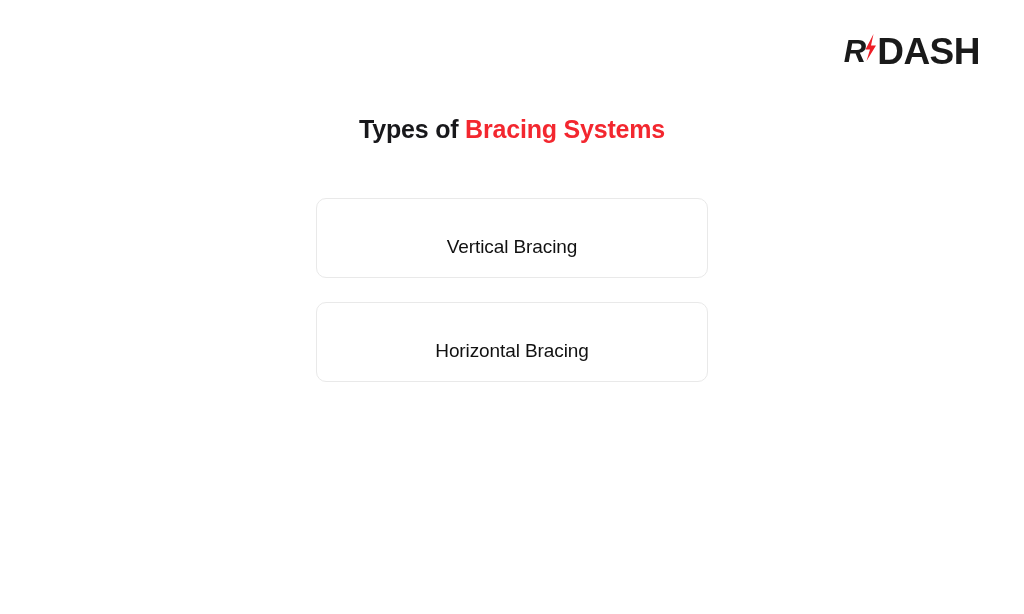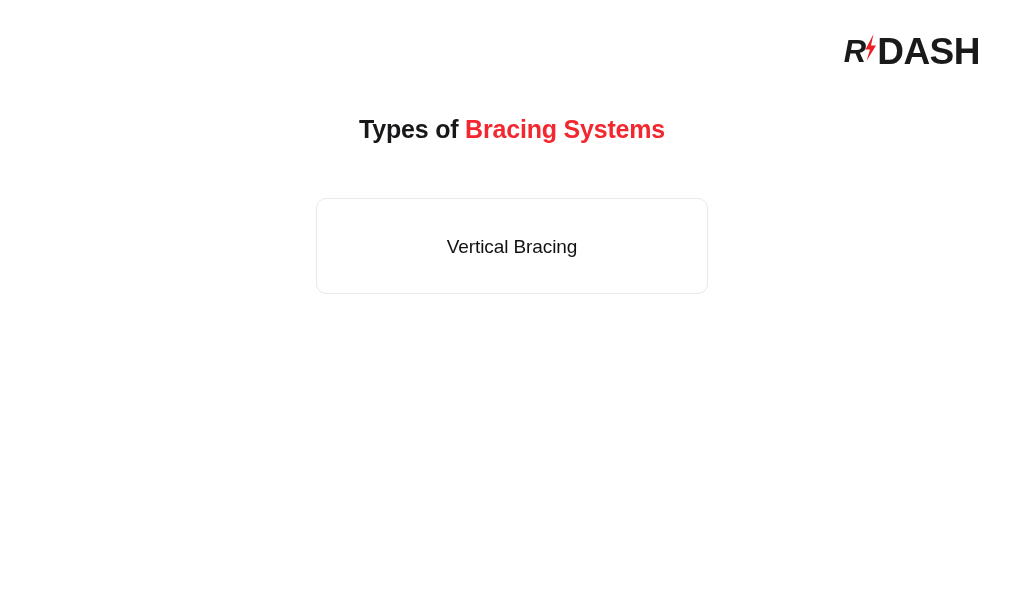--- a/index.html
+++ b/index.html
@@ -76,21 +76,21 @@
     top: 198px;
     left: 316px;
     width: 392px;
     display: flex;
     flex-direction: column;
     gap: 24px;
   }
   .card {
     box-sizing: border-box;
     width: 392px;
-    height: 96px;
+    height: 80px;
     border: 1px solid #e9e9e9;
     border-radius: 10px;
     background: #ffffff;
     display: flex;
     align-items: flex-start;
     justify-content: center;
     padding-top: 36px;
   }
   .card-label {
     font-size: 19px;
@@ -114,13 +114,16 @@
 </div>
 
 <div class="title">
   <span>Types of </span><span class="accent">Bracing Systems</span>
 </div>
 
 <div class="card-stack">
   <div class="card">
     <span class="card-label">Vertical Bracing</span>
   </div>
+  <div class="card">
+    <span class="card-label">Horizontal Bracing</span>
+  </div>
 </div>
 
 </body></html>

